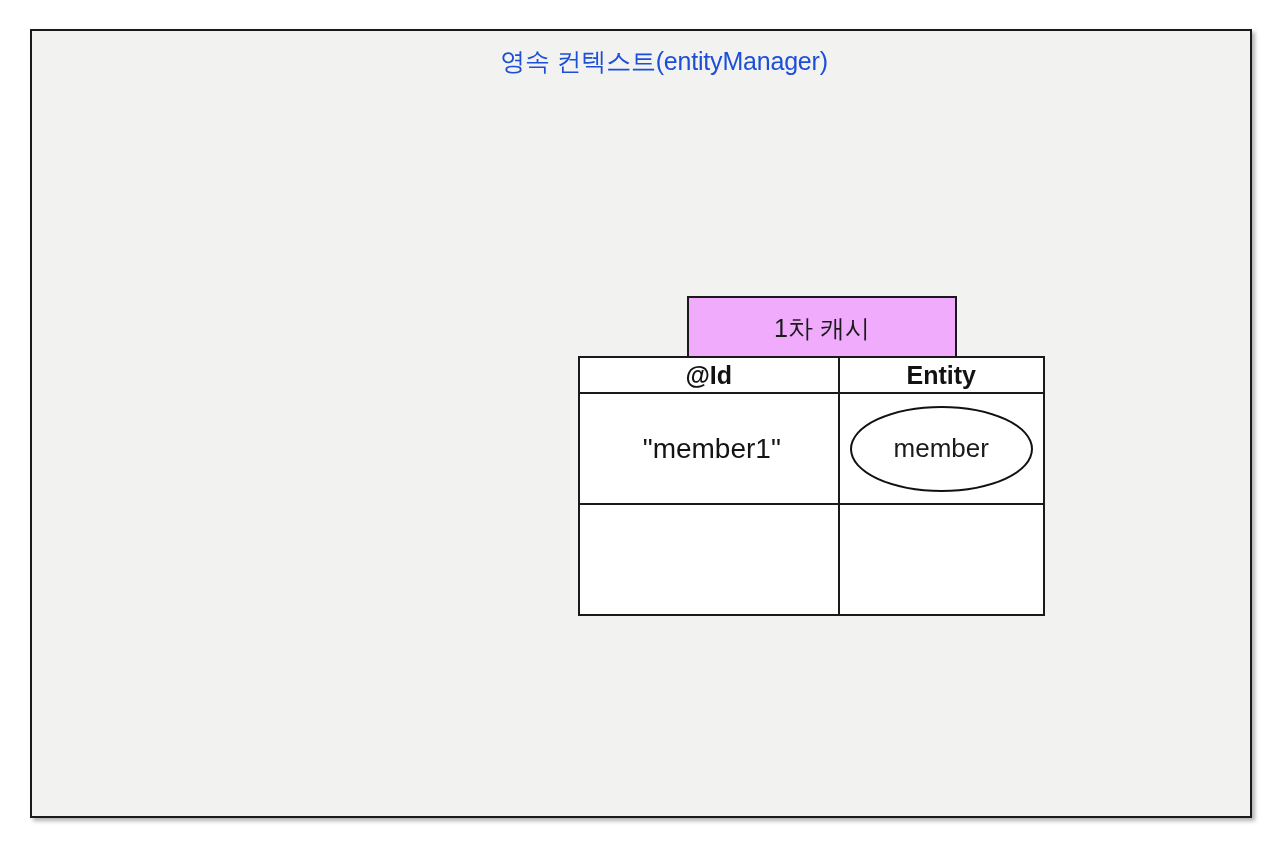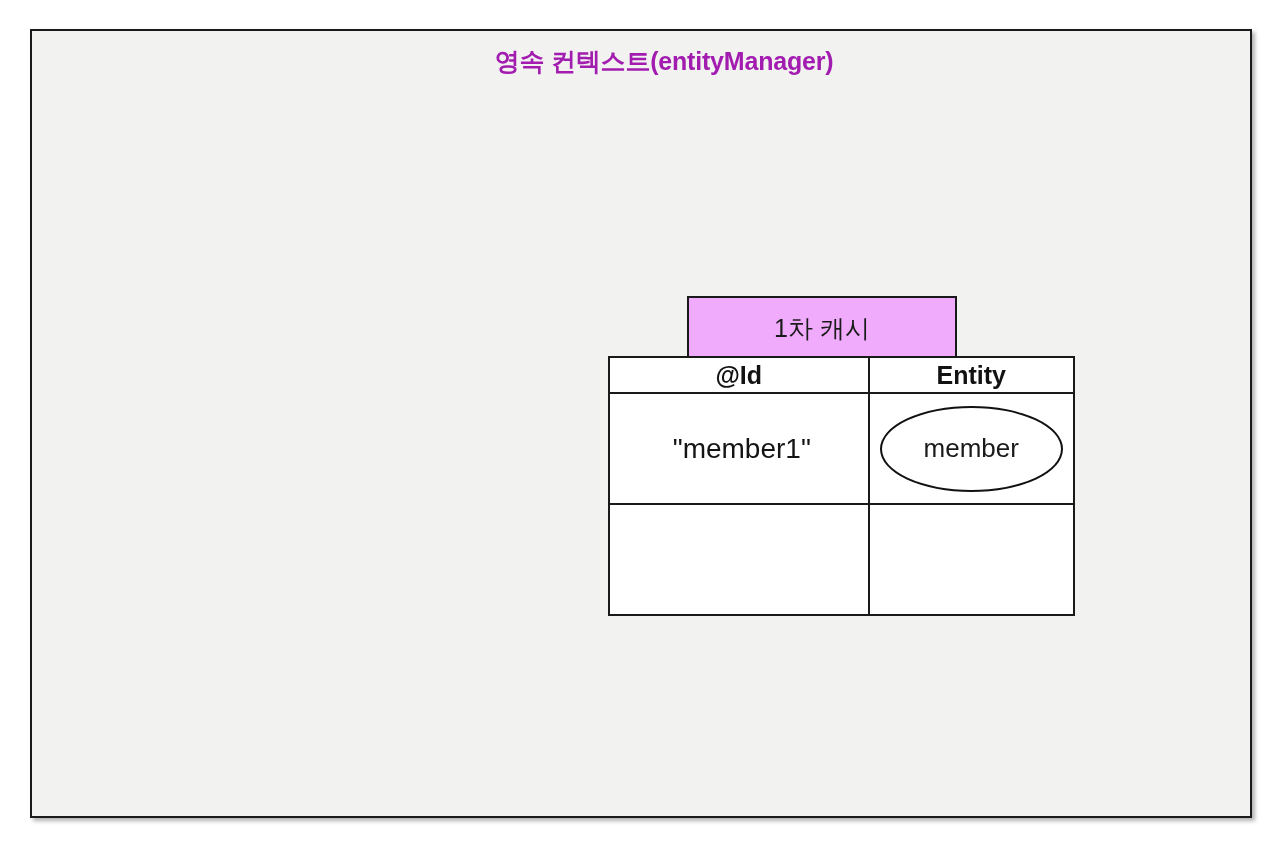--- a/index.html
+++ b/index.html
@@ -29,22 +29,22 @@
   }
 
   
   #diagram-title {
     position: absolute;
     left: 404px;
     top: 45px;
     width: 520px;
     text-align: center;
     font-size: 25px;
-    font-weight: bold;
-    color: #a21caf;
+    font-weight: normal;
+    color: #1d4ed8;
     letter-spacing: -0.2px;
     white-space: nowrap;
   }
 
   
   #cache-label-box {
     position: absolute;
     left: 687px;
     top: 296px;
     width: 270px;
@@ -61,21 +61,21 @@
     font-size: 25px;
     font-weight: normal;
     color: #1a1a1a;
     line-height: 1;
     white-space: nowrap;
   }
 
   
   #cache-table {
     position: absolute;
-    left: 608px;
+    left: 578px;
     top: 356px;
     width: 467px;
     border-collapse: collapse;
     background: #15803d;
     table-layout: fixed;
   }
   #cache-table td, #cache-table th {
     border: 2px solid #1a1a1a;
     background: #ffffff;
     padding: 0;

